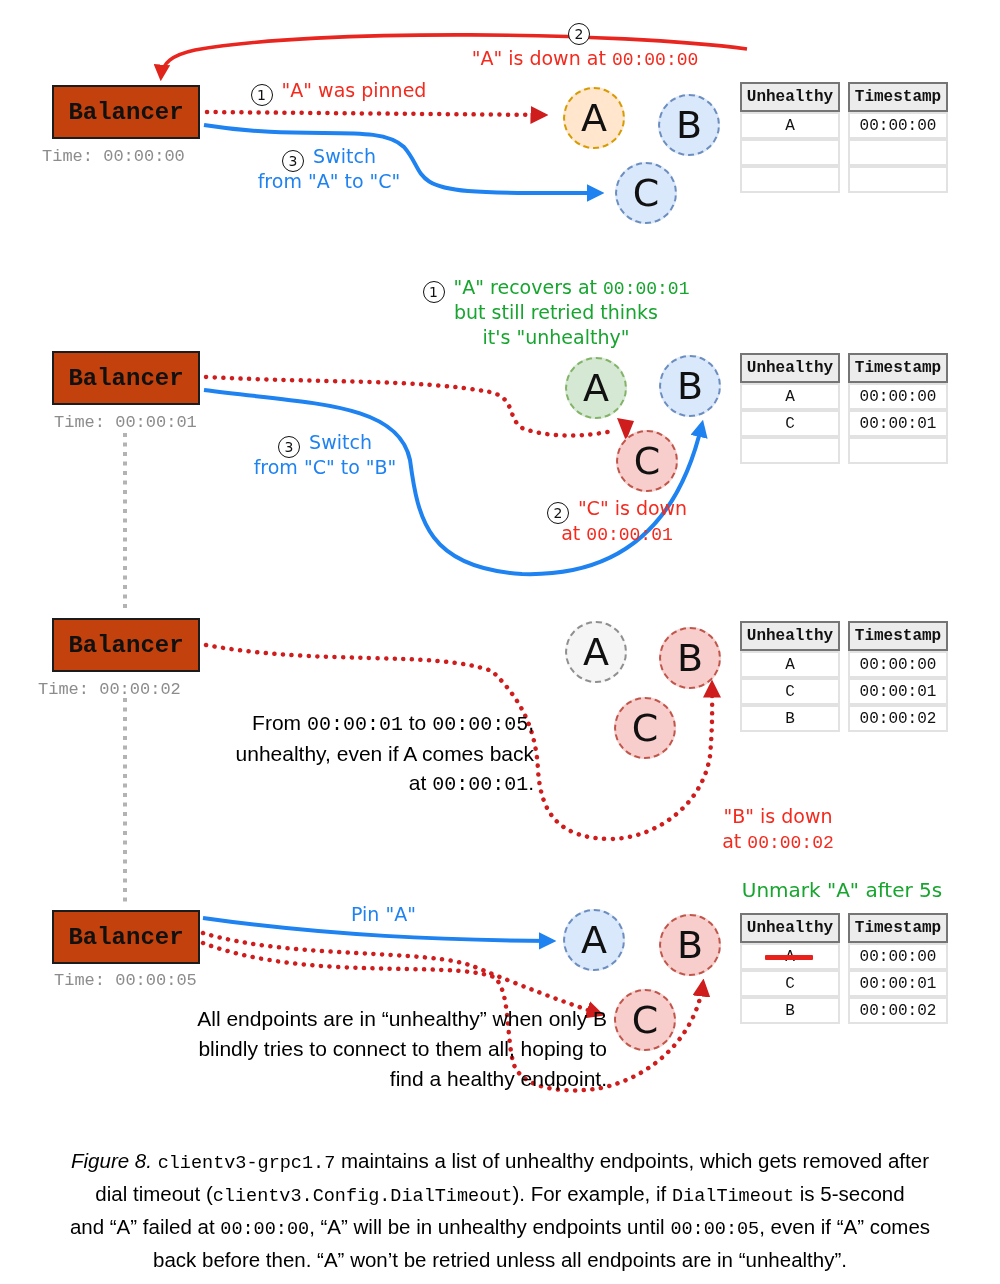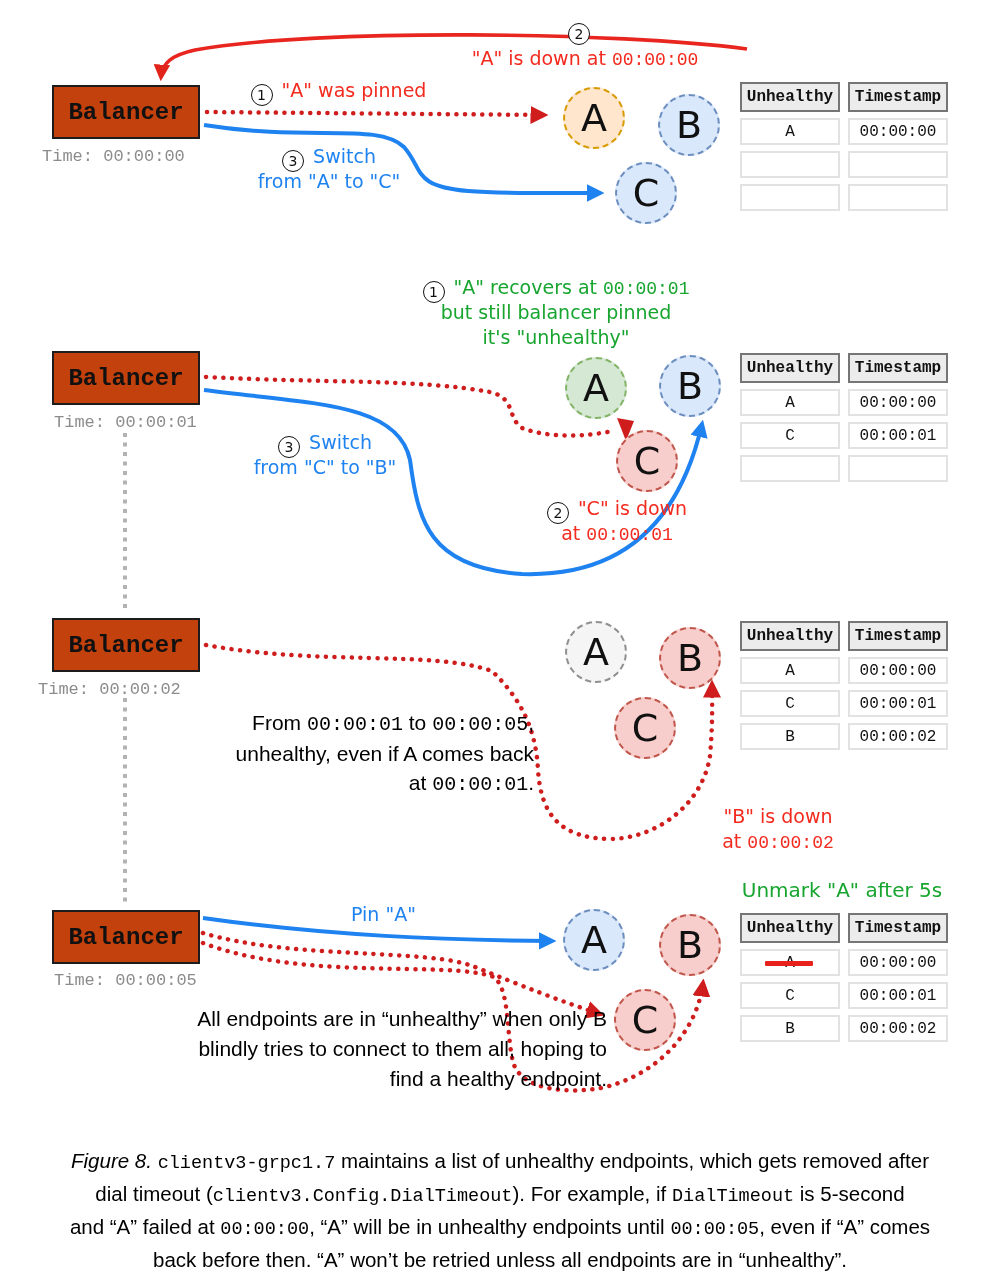--- a/index.html
+++ b/index.html
@@ -18,21 +18,21 @@
           display:flex;align-items:center;justify-content:center;
           font:38px "DejaVu Sans",sans-serif;color:#111;}
   .ep-orange{background:#ffe6cc;border-color:#d79b00;}
   .ep-blue{background:#dae8fc;border-color:#6c8ebf;}
   .ep-green{background:#d5e8d4;border-color:#82b366;}
   .ep-red{background:#f8cecc;border-color:#c0564b;}
   .ep-gray{background:#f5f5f5;border-color:#8f8f8f;}
 
   
   .tbl{display:flex;gap:8px;}
-  .tcol{display:flex;flex-direction:column;gap:6px;}
+  .tcol{display:flex;flex-direction:column;gap:0;}
   .th{width:100px;height:30px;background:#ececec;border:2px solid #757575;box-sizing:border-box;
       display:flex;align-items:center;justify-content:center;
       font:bold 16px "Liberation Mono",monospace;color:#111;}
   .td{width:100px;height:27px;background:#fff;border:2px solid #e2e2e2;box-sizing:border-box;
       display:flex;align-items:center;justify-content:center;position:relative;
       font:16px "Liberation Mono",monospace;color:#111;}
   .strike{position:absolute;left:24%;top:10px;width:50%;height:4.5px;background:#e8211c;border-radius:1px;}
 
   
   .ann{text-align:center;font:19px/25px "DejaVu Sans",sans-serif;white-space:nowrap;}
@@ -113,21 +113,21 @@
       <div class="td">00:00:00</div>
       <div class="td"></div>
       <div class="td"></div>
     </div>
   </div>
 
   <div class="balancer abs" style="left:52px;top:351px">Balancer</div>
   <div class="time abs" style="left:54px;top:413px">Time: 00:00:01</div>
 
   <div class="ann green abs" style="left:400px;top:275px;width:312px"><span class="seg-circ">1</span><span> "A" recovers at </span><span class="seg-m">00:00:01</span></div>
-  <div class="ann green abs" style="left:400px;top:300px;width:312px"><span>but still balancer pinned</span></div>
+  <div class="ann green abs" style="left:400px;top:300px;width:312px"><span>but still retried thinks</span></div>
   <div class="ann green abs" style="left:400px;top:325px;width:312px"><span>it's "unhealthy"</span></div>
   <div class="ann blue abs" style="left:246px;top:430px;width:158px"><span class="seg-circ">3</span><span> Switch</span></div>
   <div class="ann blue abs" style="left:246px;top:455px;width:158px"><span>from "C" to "B"</span></div>
   <div class="ann red abs" style="left:528px;top:496px;width:178px"><span class="seg-circ">2</span><span> "C" is down</span></div>
   <div class="ann red abs" style="left:528px;top:521px;width:178px"><span>at </span><span class="seg-m">00:00:01</span></div>
 
   <div class="circle ep-green abs" style="left:565px;top:357px">A</div>
   <div class="circle ep-blue abs" style="left:659px;top:355px">B</div>
   <div class="circle ep-red abs" style="left:616px;top:430px">C</div>
 

